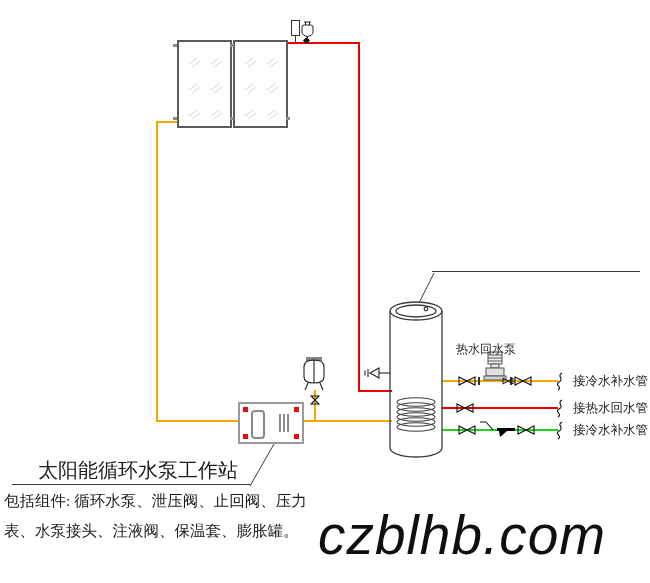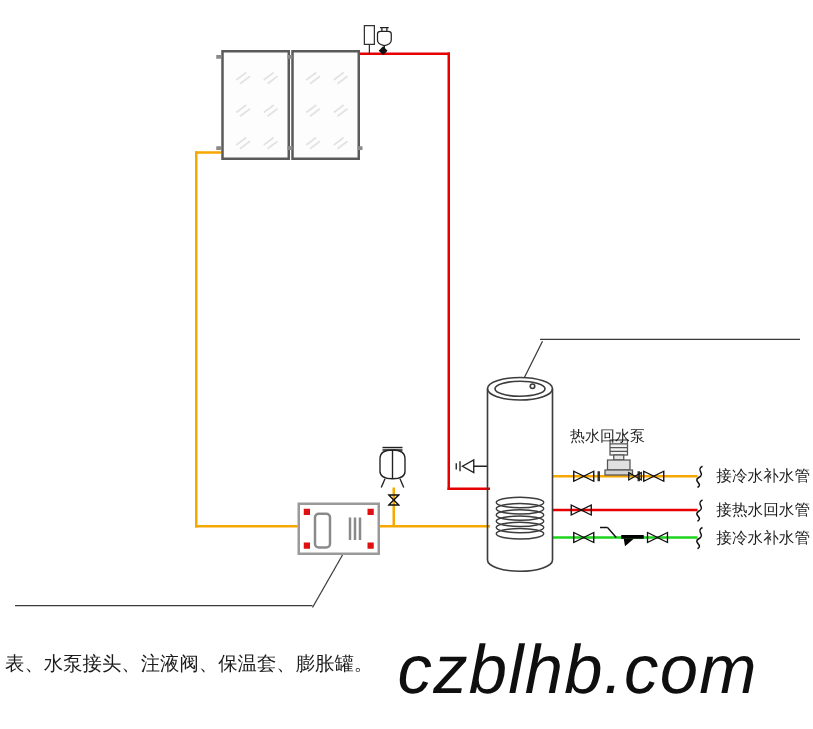--- a/index.html
+++ b/index.html
@@ -215,17 +215,19 @@
   </svg>
   <div class="label-underline" style="left:12px;top:484px;width:238px;"></div>
   <svg class="abs" style="left:246px;top:441px;" width="32" height="47" viewBox="0 0 32 47">
     <line x1="4" y1="45" x2="28" y2="3" stroke="#3a3a3a" stroke-width="1"></line>
   </svg>
 
   <div class="abs cjk" style="left:456px;top:341px;font-size:12px;">热水回水泵</div>
   <div class="abs cjk" style="left:573px;top:373px;font-size:12.5px;">接冷水补水管</div>
   <div class="abs cjk" style="left:573px;top:400px;font-size:12.5px;">接热水回水管</div>
   <div class="abs cjk" style="left:573px;top:422px;font-size:12.5px;">接冷水补水管</div>
+  <div class="abs cjk" style="left:38px;top:457px;font-size:20px;">太阳能循环水泵工作站</div>
+  <div class="abs cjk" style="left:4px;top:491px;font-size:15.5px;">包括组件: 循环水泵、泄压阀、止回阀、压力</div>
   <div class="abs cjk" style="left:4px;top:521px;font-size:15.5px;font-family:Liberation Mono, monospace;">表、水泵接头、注液阀、保温套、膨胀罐。</div>
 
   <div class="watermark">czblhb.com</div>
 
 </div>
 
 </body></html>

